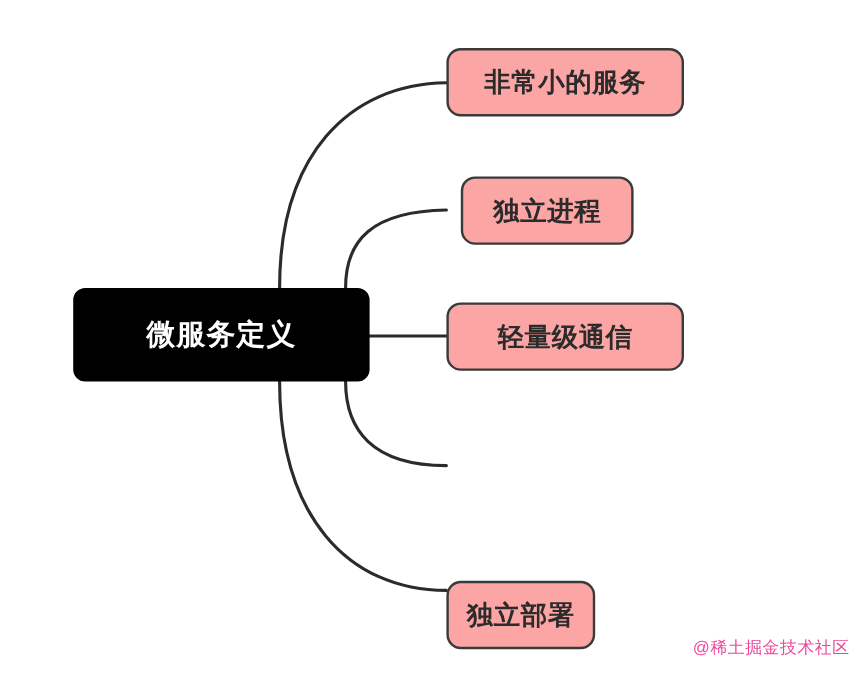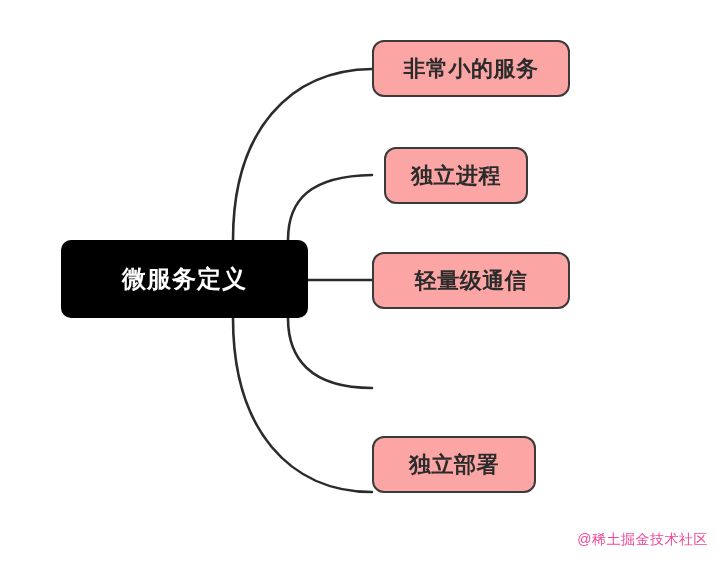--- a/index.html
+++ b/index.html
@@ -54,21 +54,21 @@
     color: #2b2b2b;
     font-size: 22px;
     font-weight: bold;
     letter-spacing: 0.5px;
     height: 57px;
   }
   .child-1 { left: 372px; top: 40px;  width: 198px; }
   .child-2 { left: 384px; top: 147px; width: 144px; }
   .child-3 { left: 372px; top: 252px; width: 198px; }
   .child-4 { left: 372px; top: 360px; width: 171px; }
-  .child-5 { left: 372px; top: 436px; width: 164px; }
+  .child-5 { left: 372px; top: 484px; width: 124px; }
 
   .watermark {
     position: absolute;
     right: 14px;
     bottom: 14px;
     color: #ec4899;
     font-size: 14px;
     letter-spacing: 0.5px;
     white-space: nowrap;
   }

